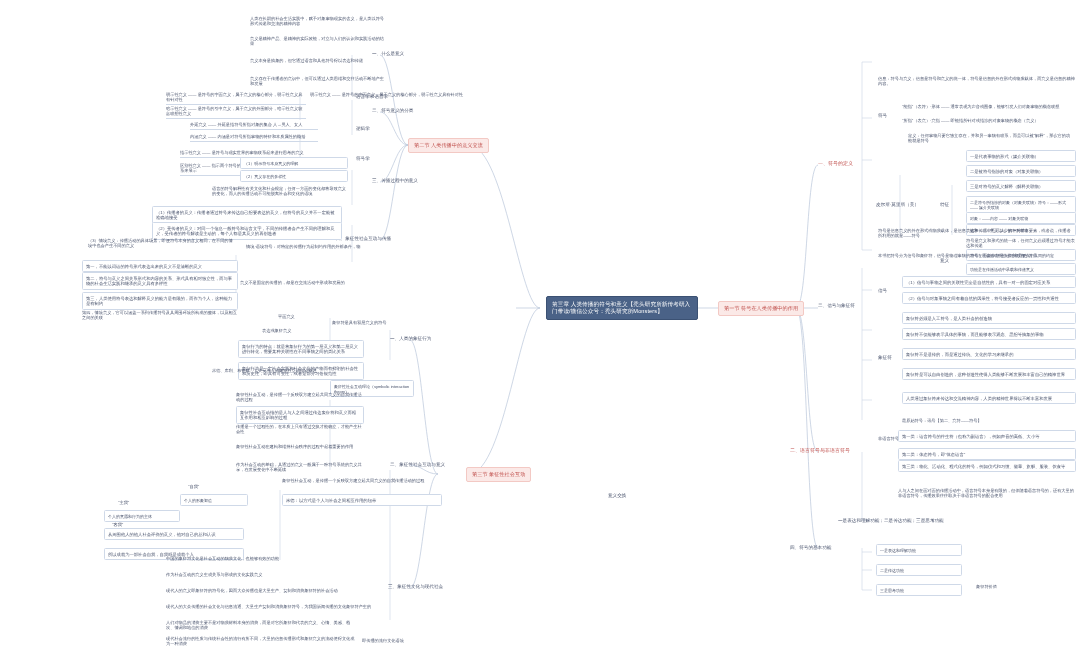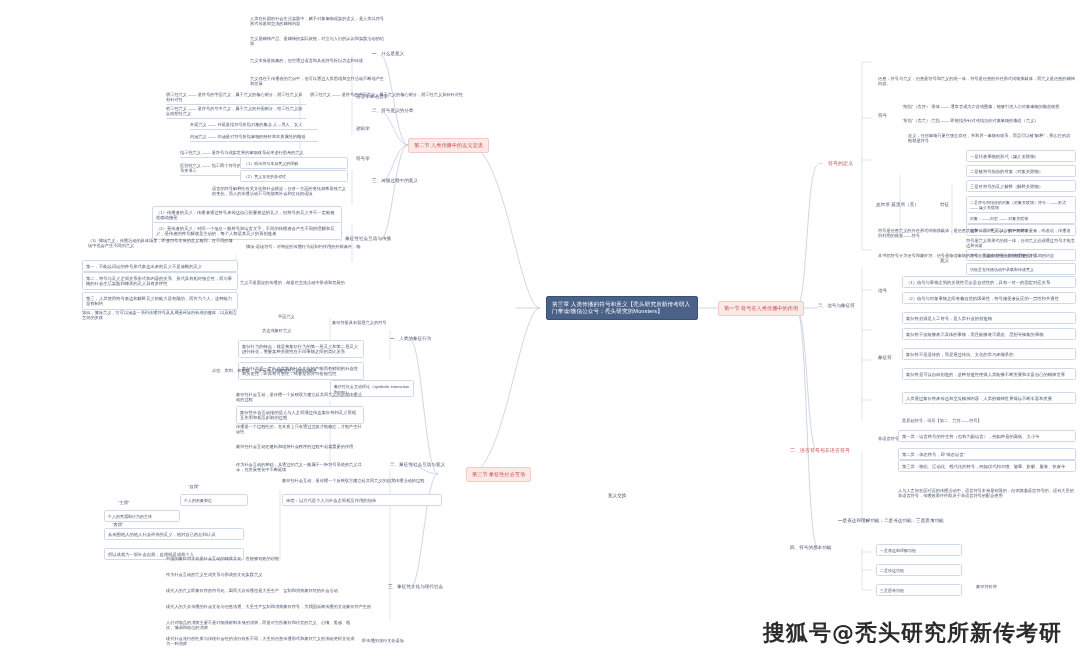--- a/index.html
+++ b/index.html
@@ -237,14 +237,13 @@
   <div class="node n-plain wrap" style="left:282px;top:478px;width:300px;">象征性社会互动，是传播一个反映双方建立起共同意义的自我传播活动的过程</div>
 
   <div class="node n-plain wrap" style="left:166px;top:556px;width:212px;">中国的象征符文化是社会互动的物质文化，也能够有效的功能</div>
   <div class="node n-plain wrap" style="left:166px;top:572px;width:212px;">作为社会互动的意义生成关系与形成的文化实践意义</div>
   <div class="node n-plain wrap" style="left:166px;top:588px;width:212px;">现代人的意义即象征符的符号化，因而大众传播也是大量生产、复制和消费象征符的社会活动</div>
   <div class="node n-plain wrap" style="left:166px;top:604px;width:212px;">现代人的大众传播的社会文化与信息流通、大量生产复制和消费象征符号，为我国新闻传播的文化象征符产生的</div>
   <div class="node n-plain wrap" style="left:166px;top:620px;width:190px;">人们对物品的消费主要不是对物质材料本身的消费，而是对它所象征和代表的意义、心情、美感、档次、情调和地位的消费</div>
   <div class="node n-plain wrap" style="left:166px;top:636px;width:190px;">现代社会流行的性质与传统社会性的流行有所不同，大量的信息传播形式和象征意义的流动使得文化成为一种消费</div>
   <div class="node n-plain" style="left:362px;top:638px;">即传播的流行文化语境</div>
 
-  <div class="watermark">搜狐号@秃头研究所新传考研</div>
 </div>
 
 </body></html>

